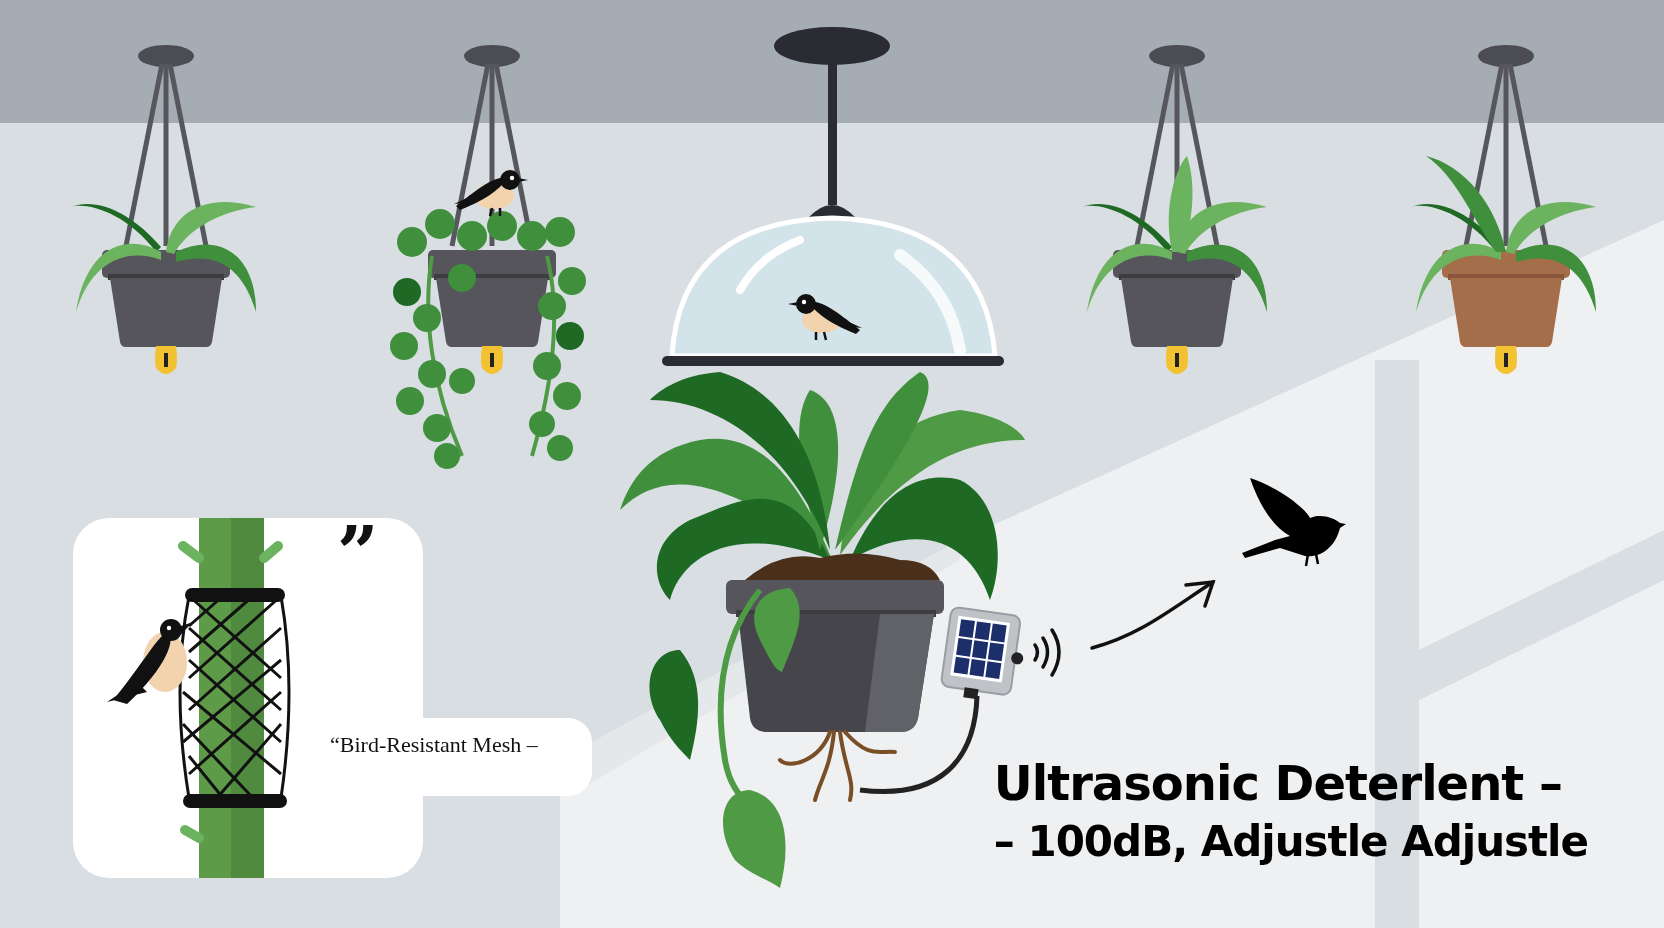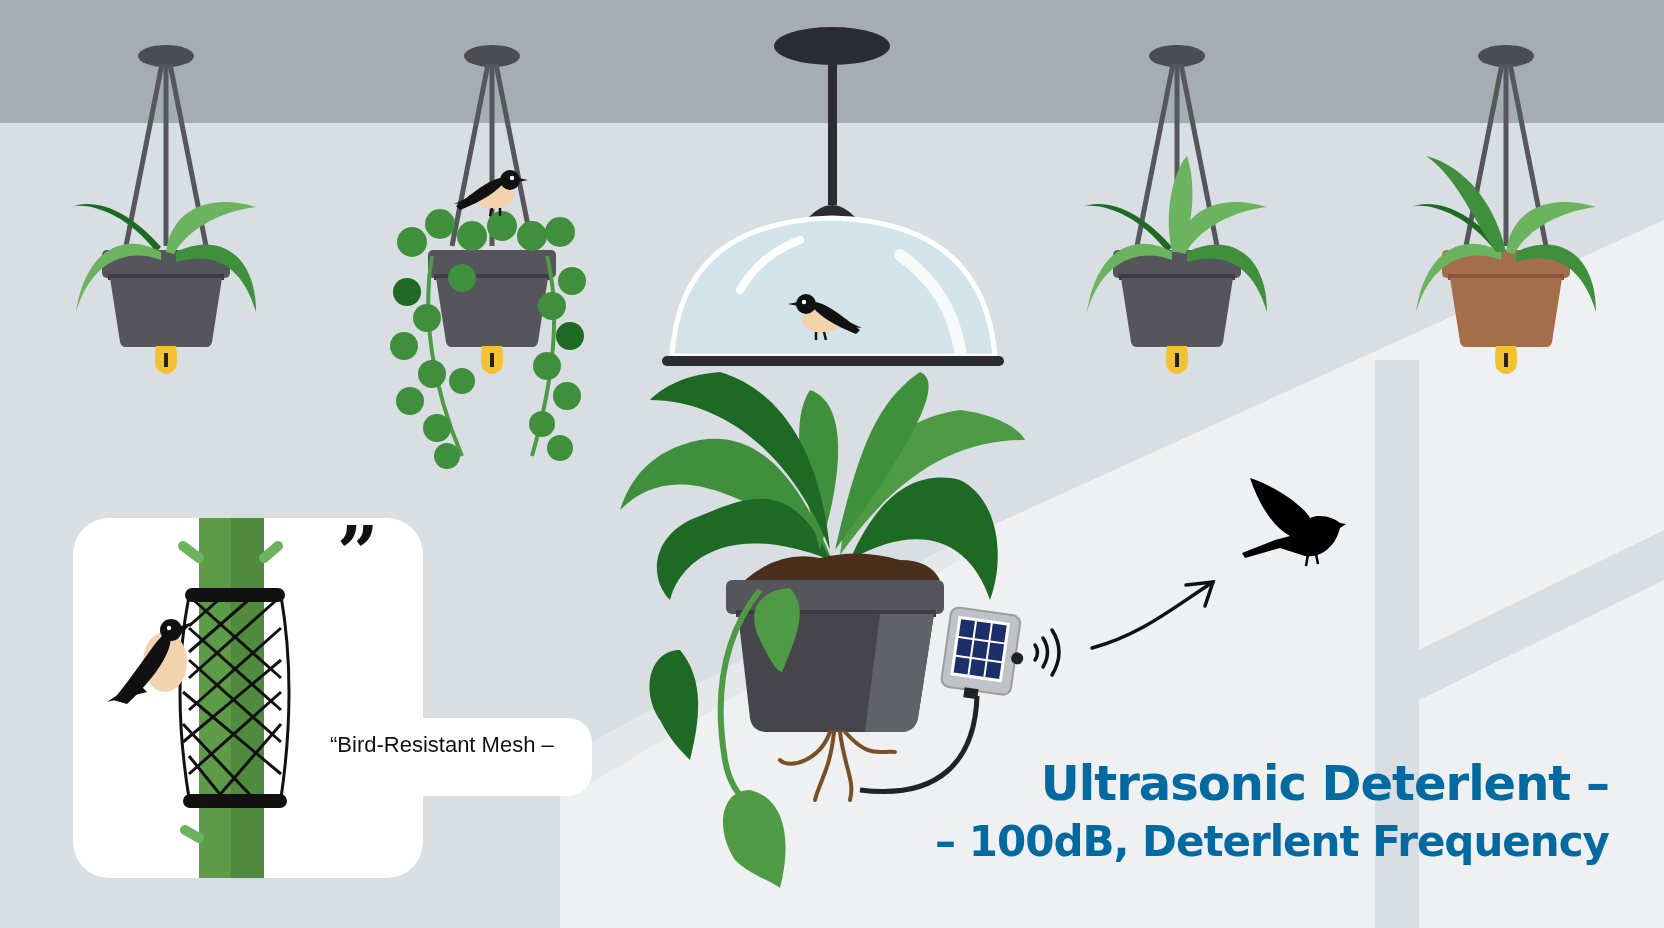--- a/index.html
+++ b/index.html
@@ -1,23 +1,23 @@
 <!DOCTYPE html>
 <html><head>
 <meta charset="utf-8">
 <style>
   html, body { margin: 0; padding: 0; }
   body { width: 1664px; height: 928px; overflow: hidden; background: #d9dee3; position: relative; font-family: "Liberation Sans", sans-serif; }
   .stage { position: absolute; inset: 0; }
   svg.scene { position: absolute; left: 0; top: 0; width: 1664px; height: 928px; }
   .mesh-card { position: absolute; left: 73px; top: 518px; width: 350px; height: 360px; background: #ffffff; border-radius: 36px; }
   .caption-pill { position: absolute; left: 300px; top: 718px; width: 292px; height: 78px; background: #ffffff; border-radius: 24px; }
-  .caption-text { position: absolute; left: 330px; top: 730px; width: 270px; font-family: Liberation Sans, sans-serif; font-size: 22px; line-height: 29px; color: #111111; }
+  .caption-text { position: absolute; left: 330px; top: 730px; width: 270px; font-family: Liberation Serif, serif; font-size: 22px; line-height: 29px; color: #111111; }
   .caption-text span { display: block; }
-  .headline { position: absolute; right: 55px; top: 752px; text-align: right; font-family: "DejaVu Sans", sans-serif; font-weight: bold; color: #0369a1; letter-spacing: -1px; }
+  .headline { position: absolute; right: 76px; top: 752px; text-align: left; font-family: "DejaVu Sans", sans-serif; font-weight: bold; color: #000000; letter-spacing: -1px; }
   .headline .l1 { display: block; font-size: 48px; line-height: 62px; }
   .headline .l2 { display: block; font-size: 42px; line-height: 56px; }
 </style>
 </head>
 <body>
 
 <div class="stage">
 
 <svg class="scene" viewBox="0 0 1664 928" xmlns="http://www.w3.org/2000/svg">
   <defs>
@@ -250,16 +250,16 @@
   </g>
   <text x="264" y="60" font-family="DejaVu Serif, serif" font-weight="bold" font-size="72" fill="#111">”</text>
 </svg>
 
 <div class="caption-text">
   <span>“Bird-Resistant Mesh –</span>
 </div>
 
 <div class="headline">
   <span class="l1">Ultrasonic Deterlent –</span>
-  <span class="l2">– 100dB, Deterlent Frequency</span>
+  <span class="l2">– 100dB, Adjustle Adjustle</span>
 </div>
 
 </div>
 
 </body></html>

